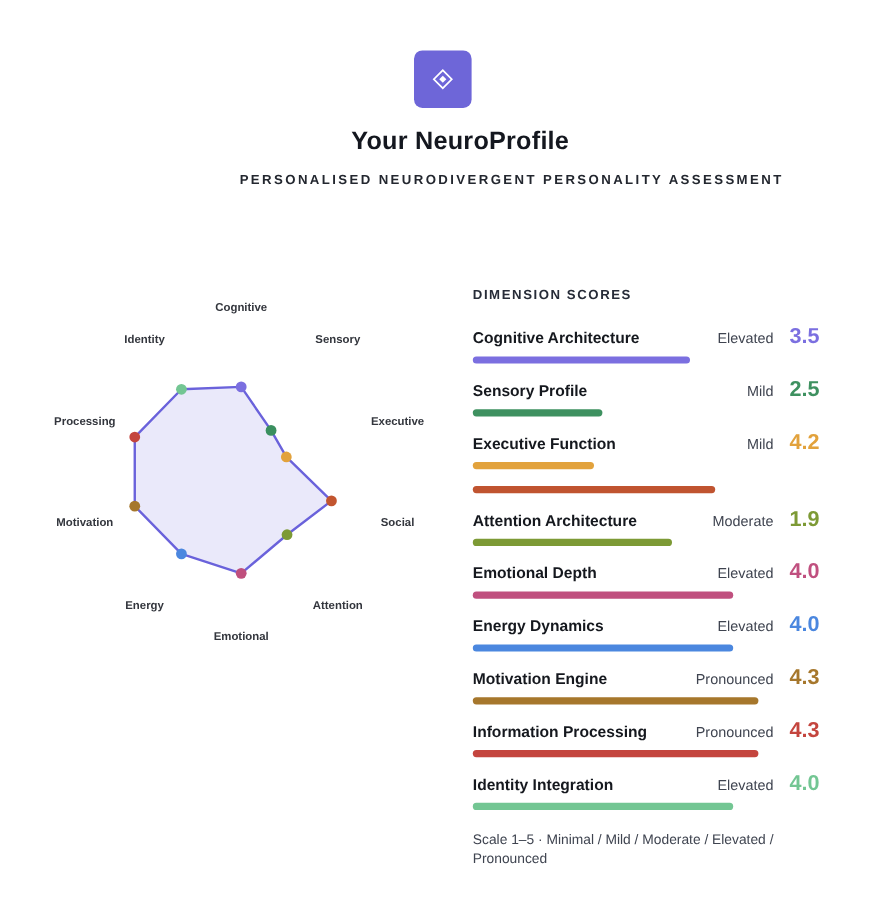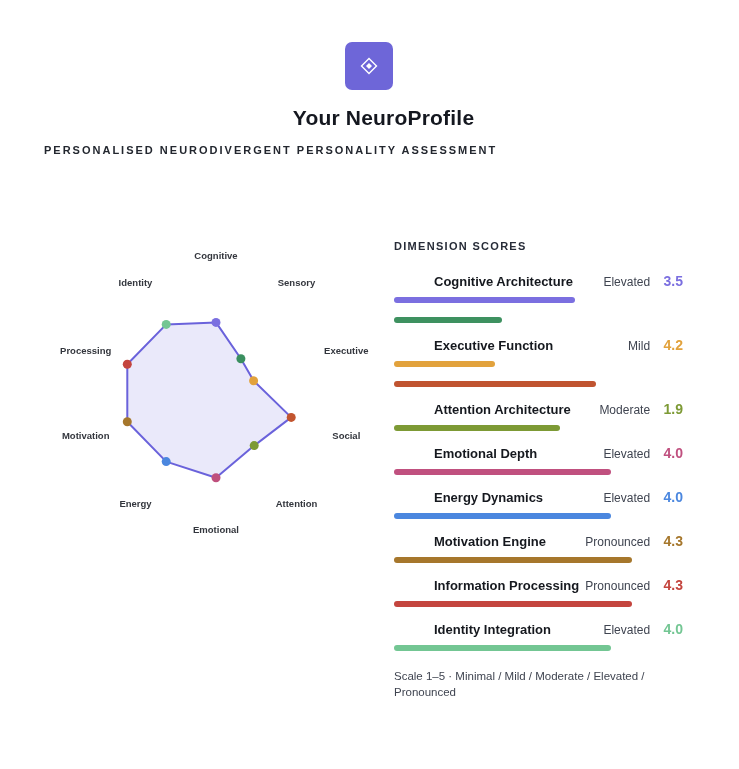--- a/index.html
+++ b/index.html
@@ -5,37 +5,37 @@
   * { margin:0; padding:0; box-sizing:border-box; }
   html,body { background:#ffffff; }
   body { font-family:"Liberation Sans", sans-serif; }
   .page { position:relative; width:739px; height:769px; background:#ffffff; overflow:hidden; }
 
   
   .logo { position:absolute; left:345px; top:42px; width:48px; height:48px; border-radius:7px;
           display:flex; align-items:center; justify-content:center; }
   .title { position:absolute; left:0; top:106px; width:739px; text-align:center;
            font-size:21px; font-weight:700; color:#14171F; letter-spacing:0.2px;padding-left:28px; }
-  .subtitle { position:absolute; left:0; top:144px; width:653px; text-align:left;
-              font-size:11px; font-weight:700; letter-spacing:2px; color:#23272F;margin-left:44px; }
+  .subtitle { position:absolute; left:0; top:144px; width:653px; text-align:right;
+              font-size:11px; font-weight:700; letter-spacing:2px; color:#23272F; }
 
   
-  .radar-wrap { position:absolute; left:46px; top:230px; width:340px; height:330px; }
+  .radar-wrap { position:absolute; left:31px; top:230px; width:340px; height:330px; }
   .axis-label { font-family:"Liberation Sans", sans-serif; font-size:9.5px; font-weight:700; fill:#33363D; }
 
   
   .panel { position:absolute; left:394px; top:240px; width:289px; }
   .panel-heading { font-size:11px; font-weight:700; letter-spacing:1.3px; color:#272C38;
                    line-height:13px; margin-bottom:20px; }
   .dim-row { margin-bottom:14px; }
   .row-top { display:flex; justify-content:space-between; align-items:baseline; line-height:15px; }
-  .dim-name { font-size:13px; font-weight:700; color:#15181E;margin-left:40px; }
+  .dim-name { font-size:13px; font-weight:700; color:#15181E; }
   .dim-right { white-space:nowrap; }
   .dim-level { font-size:12px; color:#3F4450; }
-  .dim-score { font-size:14px; font-weight:700; margin-left:9px; }
+  .dim-score { font-size:18px; font-weight:700; margin-left:9px; }
   .dim-bar { height:6px; border-radius:3px; margin-top:7px; }
   .footnote { margin-top:17px; font-size:11.5px; line-height:16px; color:#3F4450; }
 </style>
 </head>
 <body>
 
 <div class="page">
 
   <div class="logo" id="logo" style="background: rgb(110, 102, 216);">
     <svg width="20" height="20" viewBox="0 0 20 20">
@@ -81,20 +81,27 @@
       <span class="dim-name">Cognitive Architecture</span>
       <span class="dim-right">
         <span class="dim-level">Elevated</span>
         <span class="dim-score" style="color: rgb(123, 111, 224);">3.5</span>
       </span>
     </div>
     <div class="dim-bar" style="background: rgb(123, 111, 224); width: 62.5%;"></div>
   </div>
 
   <div class="dim-row">
+    <div class="row-top">
+      <span class="dim-name">Sensory Profile</span>
+      <span class="dim-right">
+        <span class="dim-level">Mild</span>
+        <span class="dim-score" style="color: rgb(62, 145, 96);">2.5</span>
+      </span>
+    </div>
     <div class="dim-bar" style="background: rgb(62, 145, 96); width: 37.5%;"></div>
   </div>
 
   <div class="dim-row">
     <div class="row-top">
       <span class="dim-name">Executive Function</span>
       <span class="dim-right">
         <span class="dim-level">Mild</span>
         <span class="dim-score" style="color: rgb(226, 162, 60);">4.2</span>
       </span>

